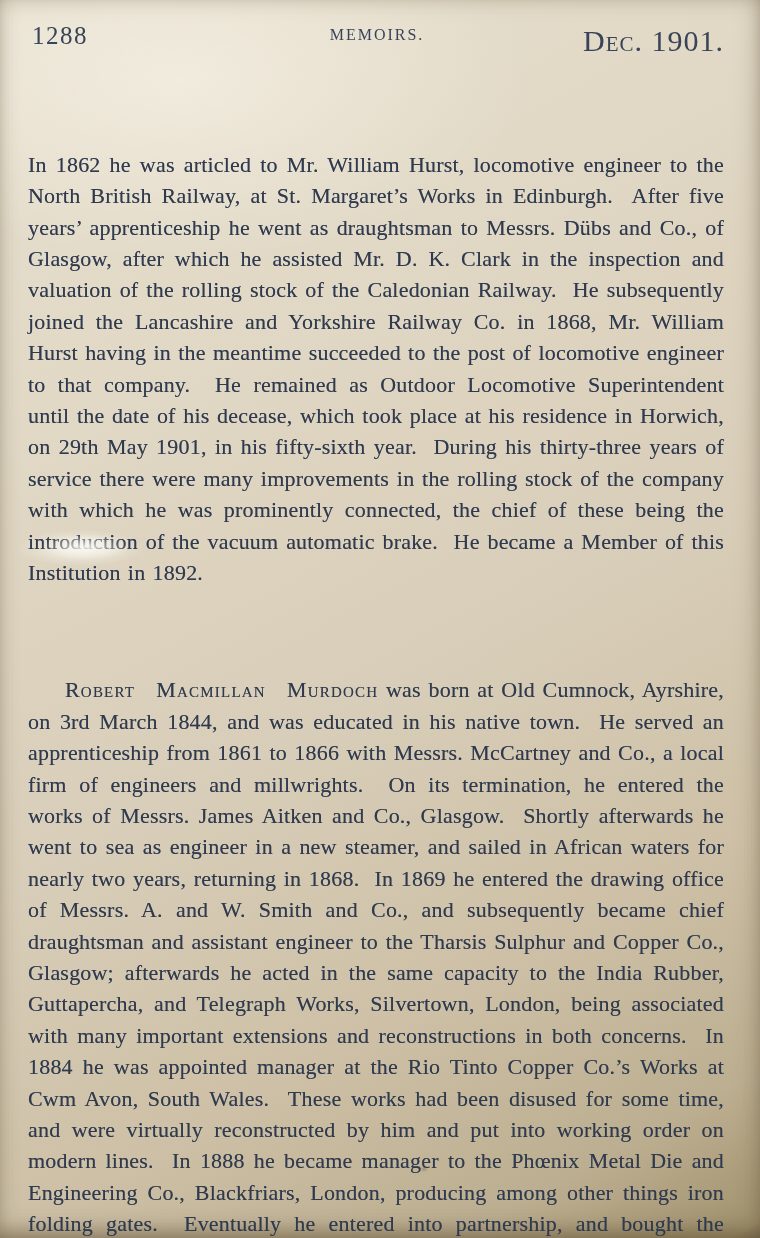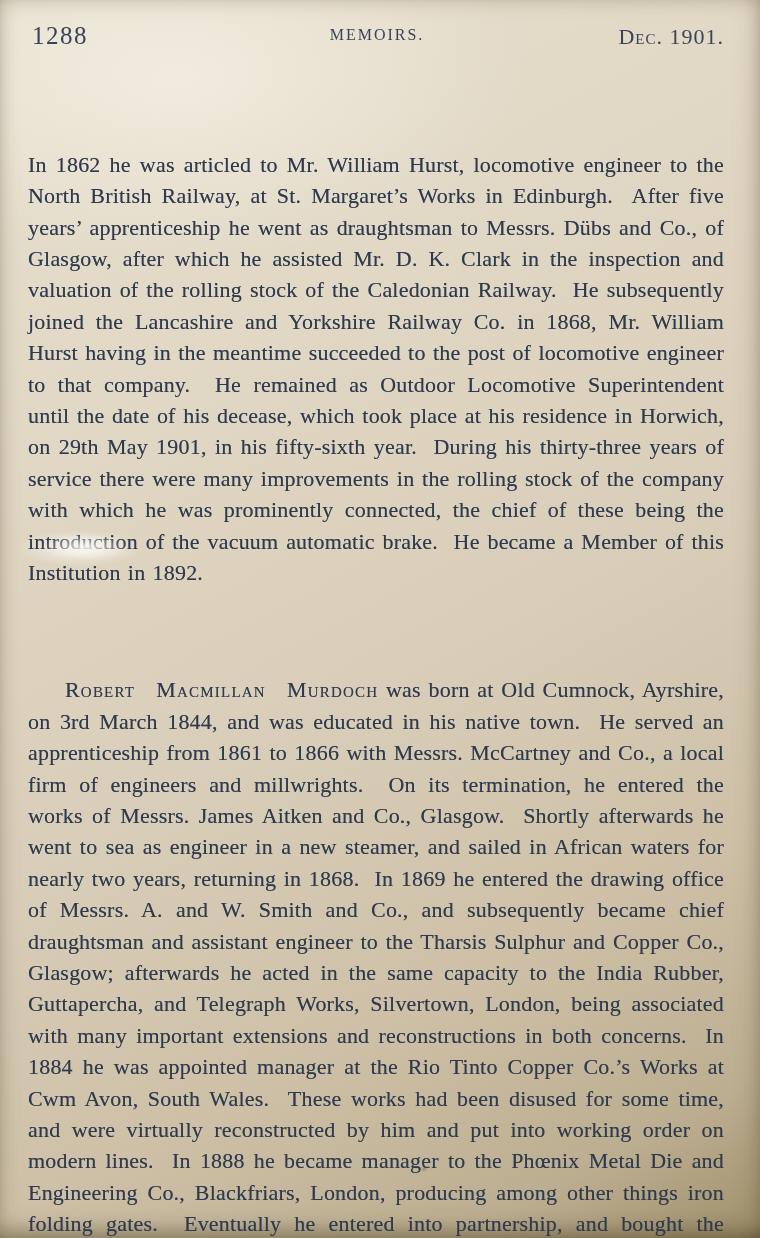--- a/index.html
+++ b/index.html
@@ -43,21 +43,21 @@
     left: 50%;
     transform: translateX(-50%);
     top: 8px;
     font-size: 16px;
     letter-spacing: 2px;
   }
   .date {
     position: absolute;
     right: 0;
     top: 6px;
-    font-size: 22px;
+    font-size: 30px;
     font-variant: small-caps;
     letter-spacing: 1px;
   }
   .bodytext {
     position: absolute;
     top: 86px;
     left: 28px;
     width: 696px;
     color: #2f3a4e;
     font-size: 22px;

